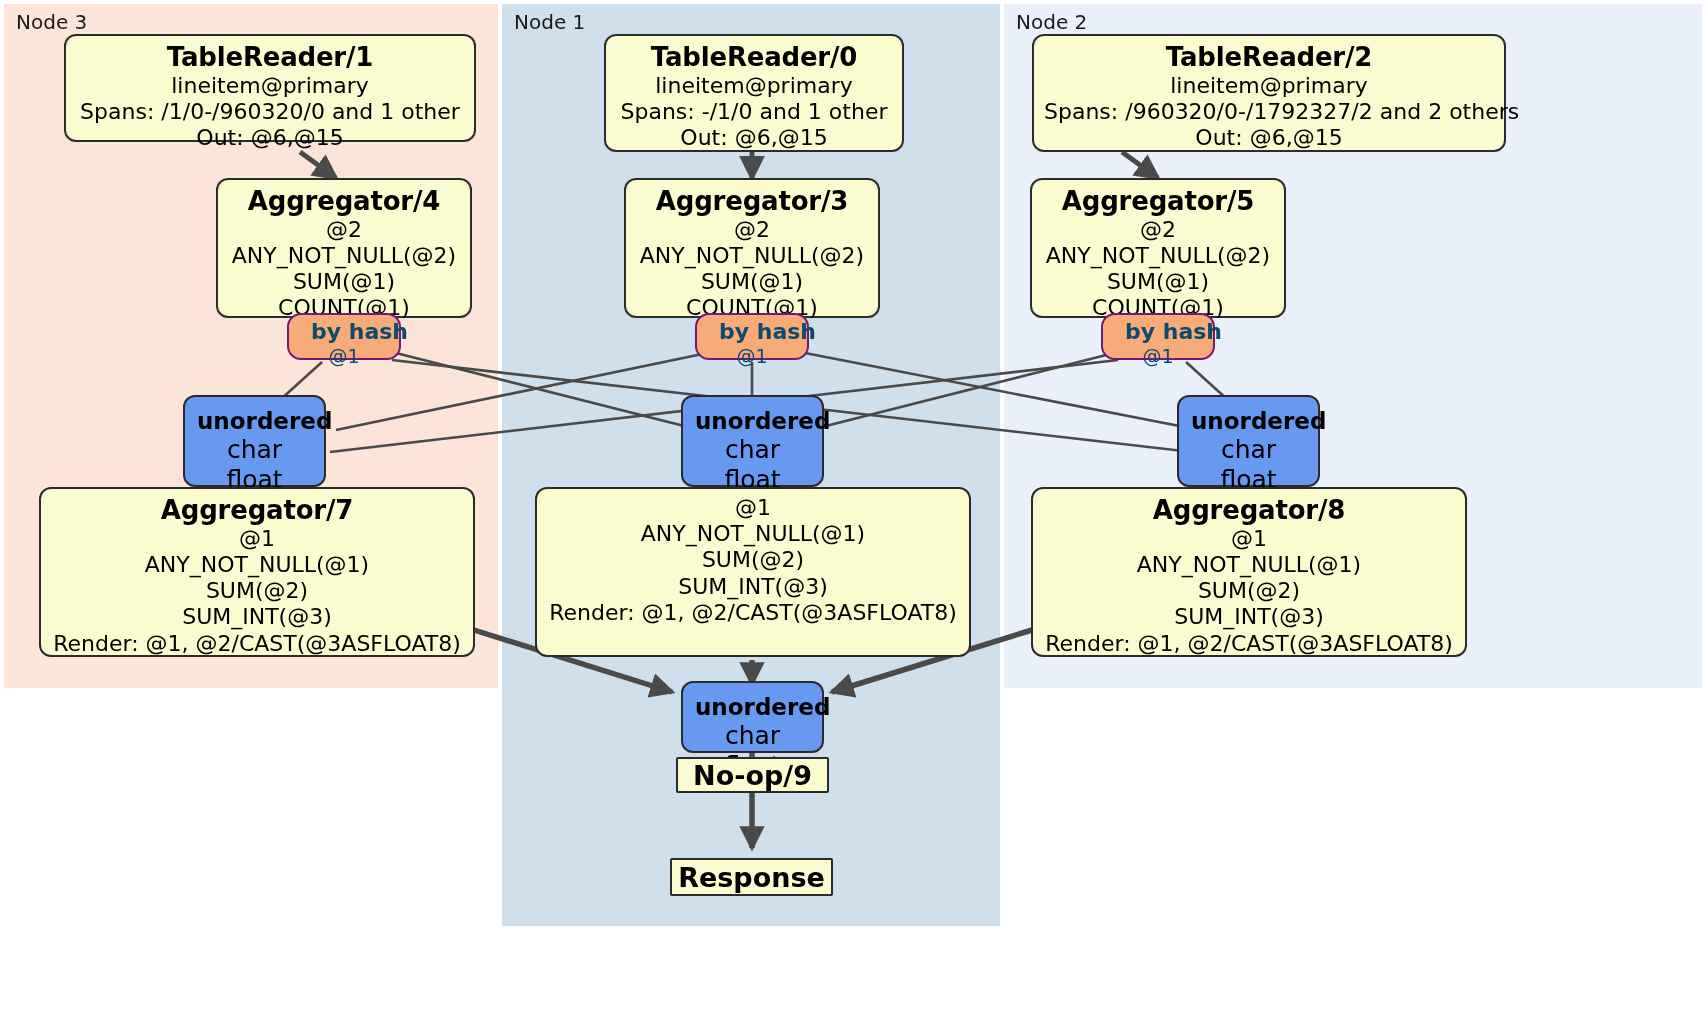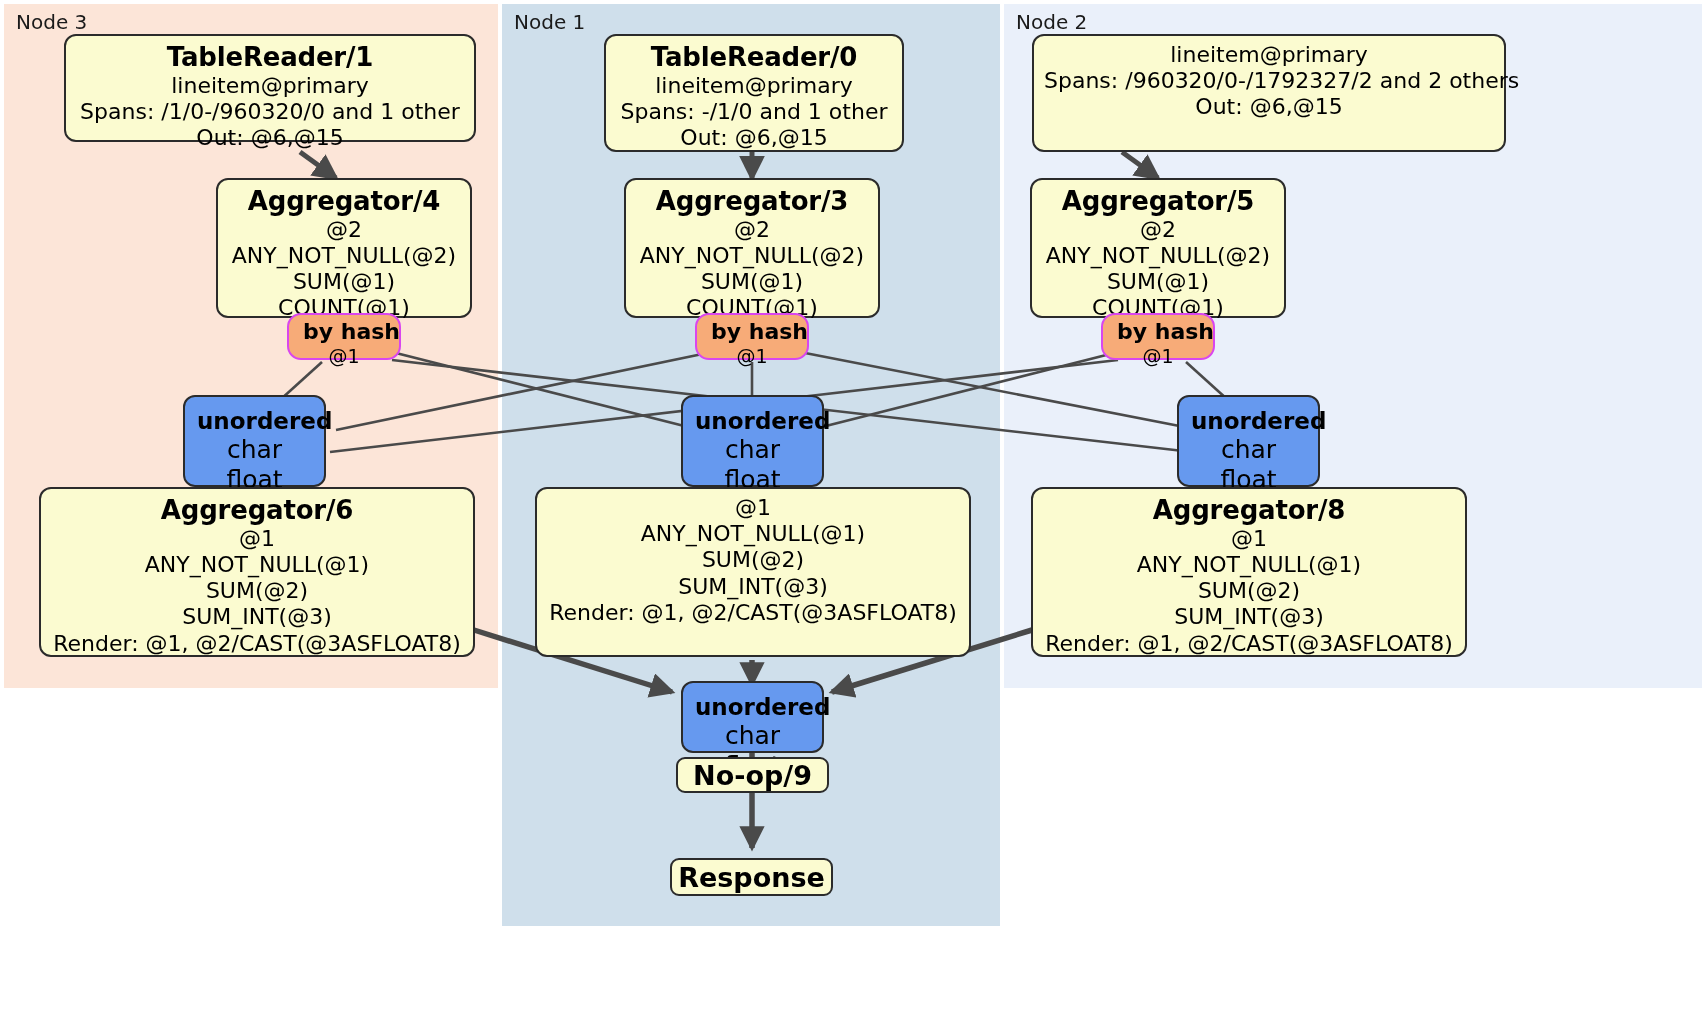--- a/index.html
+++ b/index.html
@@ -62,26 +62,26 @@
   }
   .proc .detail {
     font-size: 22px;
     white-space: nowrap;
     text-align: center;
   }
   .router {
     position: absolute;
     box-sizing: border-box;
     background: #f7ab78;
-    border: 2px solid #d946ef;
+    border: 2px solid #701a75;
     border-radius: 14px;
     text-align: center;
-    color: #000000;
+    color: #0c4a6e;
     line-height: 1.16;
-    padding: 4px 14px;
+    padding: 4px 22px;
   }
   .router .title {
     font-weight: bold;
     font-size: 22px;
     white-space: nowrap;
   }
   .router .detail {
     font-size: 19px;
     white-space: nowrap;
   }
@@ -103,21 +103,21 @@
   }
   .sync .detail {
     font-size: 25px;
     white-space: nowrap;
   }
   .small-proc {
     position: absolute;
     box-sizing: border-box;
     background: #fbfbd0;
     border: 2px solid #2b2b2b;
-    border-radius: 9px;
+    border-radius: 2px;
     text-align: center;
     color: #000;
     display: flex;
     align-items: center;
     justify-content: center;
   }
   .small-proc .title {
     font-weight: bold;
     font-size: 27px;
     white-space: nowrap;
@@ -188,20 +188,21 @@
   </div>
 
   <div class="proc" style="left:604px; top:34px; width:300px; height:118px;">
     <div class="title">TableReader/0</div>
     <div class="detail">lineitem@primary</div>
     <div class="detail">Spans: -/1/0 and 1 other</div>
     <div class="detail">Out: @6,@15</div>
   </div>
 
   <div class="proc" style="left:1032px; top:34px; width:474px; height:118px;">
+    <div class="title">TableReader/2</div>
     <div class="detail">lineitem@primary</div>
     <div class="detail">Spans: /960320/0-/1792327/2 and 2 others</div>
     <div class="detail">Out: @6,@15</div>
   </div>
 
   <div class="proc" style="left:216px; top:178px; width:256px; height:140px;">
     <div class="title">Aggregator/4</div>
     <div class="detail">@2</div>
     <div class="detail">ANY_NOT_NULL(@2)</div>
     <div class="detail">SUM(@1)</div>
@@ -254,21 +255,21 @@
   </div>
 
   <div class="sync" style="left:1177px; top:395px; width:143px; height:92px;">
     <div class="title">unordered</div>
     <div class="detail">char</div>
     <div class="detail">float</div>
     <div class="detail">int</div>
   </div>
 
   <div class="proc" style="left:39px; top:487px; width:436px; height:170px;">
-    <div class="title">Aggregator/6</div>
+    <div class="title">Aggregator/7</div>
     <div class="detail">@1</div>
     <div class="detail">ANY_NOT_NULL(@1)</div>
     <div class="detail">SUM(@2)</div>
     <div class="detail">SUM_INT(@3)</div>
     <div class="detail">Render: @1, @2/CAST(@3ASFLOAT8)</div>
   </div>
 
   <div class="proc" style="left:535px; top:487px; width:436px; height:170px;">
     <div class="detail">@1</div>
     <div class="detail">ANY_NOT_NULL(@1)</div>

